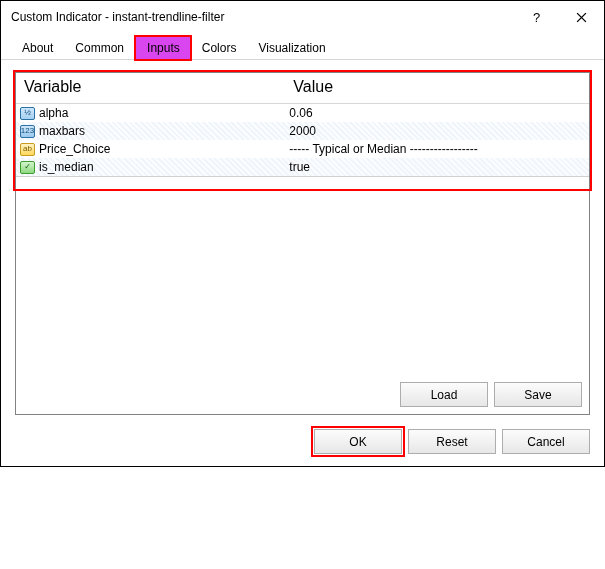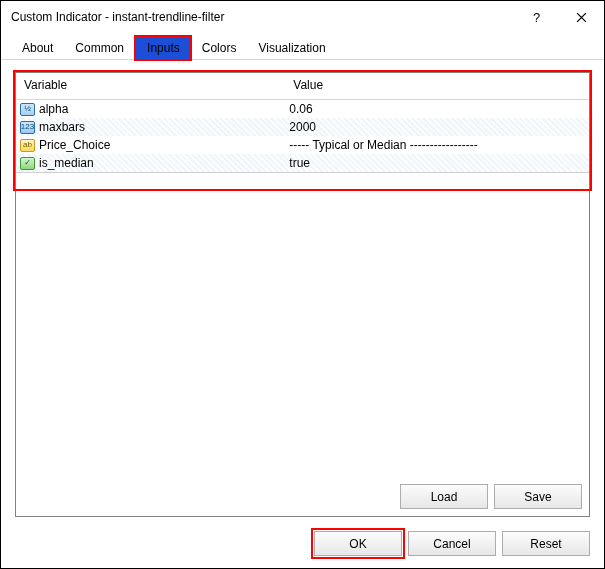--- a/index.html
+++ b/index.html
@@ -7,21 +7,21 @@
   font-family: "Segoe UI", Tahoma, sans-serif;
   font-size: 12px;
   background: #fff;
   width: 605px;
   height: 569px;
   overflow: hidden;
 }
 .window {
   border: 1px solid #000;
   width: 605px;
-  height: 569px;
+  height: 467px;
   display: flex;
   flex-direction: column;
   background: #fff;
 }
 .titlebar {
   display: flex;
   align-items: center;
   height: 32px;
   padding: 0 0 0 10px;
 }
@@ -44,21 +44,21 @@
   padding: 4px 10px 4px 10px;
   font-size: 12px;
   border: 1px solid transparent;
   border-bottom: none;
   margin-bottom: -1px;
   position: relative;
 }
 .tab.active {
   border: 1px solid #d6d6d6;
   border-bottom: 1px solid #fff;
-  background: #1d4ed8;
+  background: #d946ef;
   padding-left: 11px;
 }
 .tab.highlight::before{
   content:"";
   position:absolute;
   left:-2px; top:-2px; right:-2px; bottom:-2px;
   border:2px solid red;
   pointer-events:none;
 }
 .content { flex: 1; padding: 12px 14px 6px 14px; display:flex; flex-direction:column; }
@@ -75,21 +75,21 @@
   pointer-events:none;
 }
 .grid {
   width: 100%;
   border-collapse: collapse;
 }
 .grid th {
   text-align: left;
   font-weight: normal;
   padding: 5px 8px 7px 8px;
-  font-size: 12px;
+  font-size: 16px;
   margin-left: 11px;
 }
 .grid td {
   padding: 2px 4px 2px 4px;
   font-size: 12px;
 }
 .row-odd { background: #fff; }
 .row-even {
   background: repeating-linear-gradient(45deg, #f0f4fb 0 2px, #fcfdff 2px 4px);
 }
@@ -208,16 +208,16 @@
         <button class="btn">Load</button>
         <button class="btn">Save</button>
       </div>
     </div>
   </div>
 
   <div class="bottom-bar">
     <span class="ok-wrap highlight">
       <button class="btn">OK</button>
     </span>
+    <button class="btn">Reset</button>
     <button class="btn">Cancel</button>
-    <button class="btn">Reset</button>
   </div>
 </div>
 
 </body></html>

